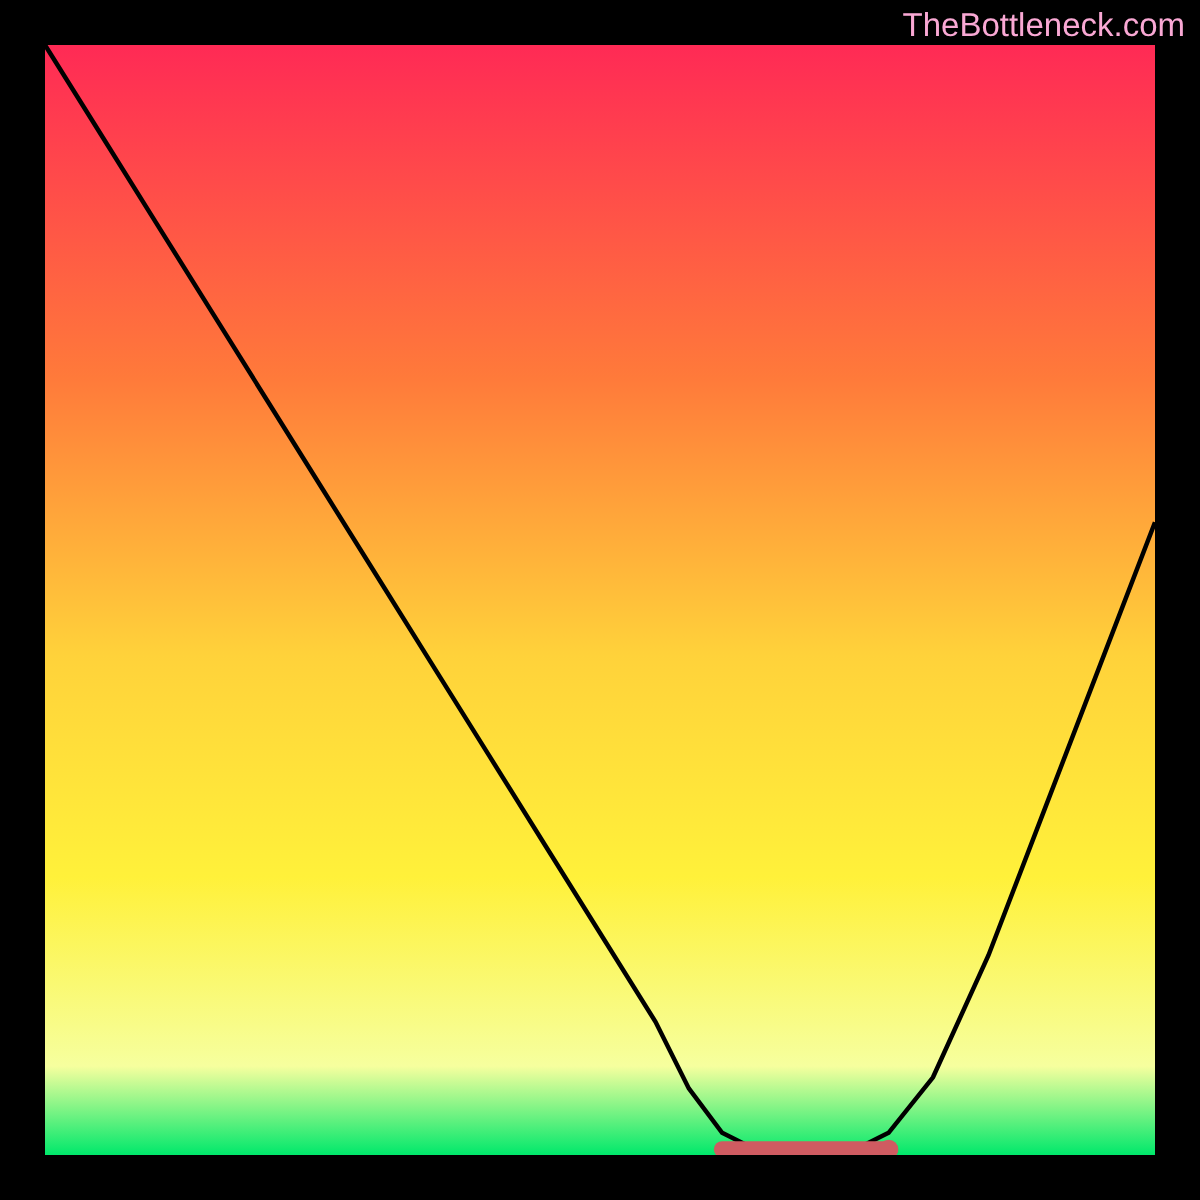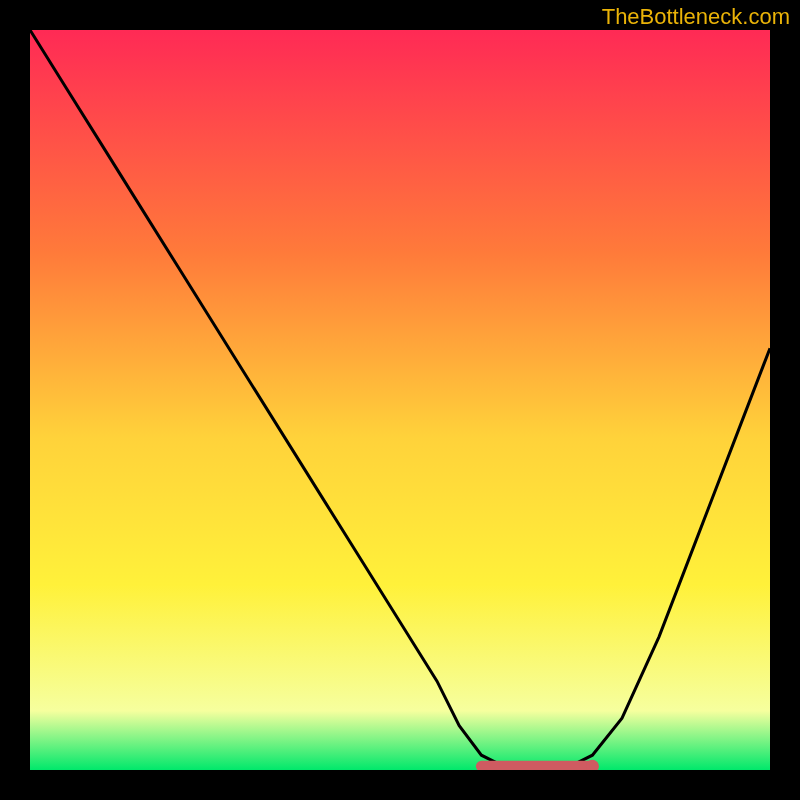--- a/index.html
+++ b/index.html
@@ -37,21 +37,21 @@
     width: 100%;
     height: 100%;
   }
   .watermark {
     position: absolute;
     top: 4px;
     right: 10px;
     font-family: Arial, Helvetica, sans-serif;
     font-size: 22px;
     font-weight: 500;
-    color: #eab308;
+    color: #f9a8d4;
     letter-spacing: 0;
   }
 </style>
 </head>
 <body>
 
 <div class="chart-wrap">
   <span class="watermark">TheBottleneck.com</span>
 
   <div class="plot-area">

